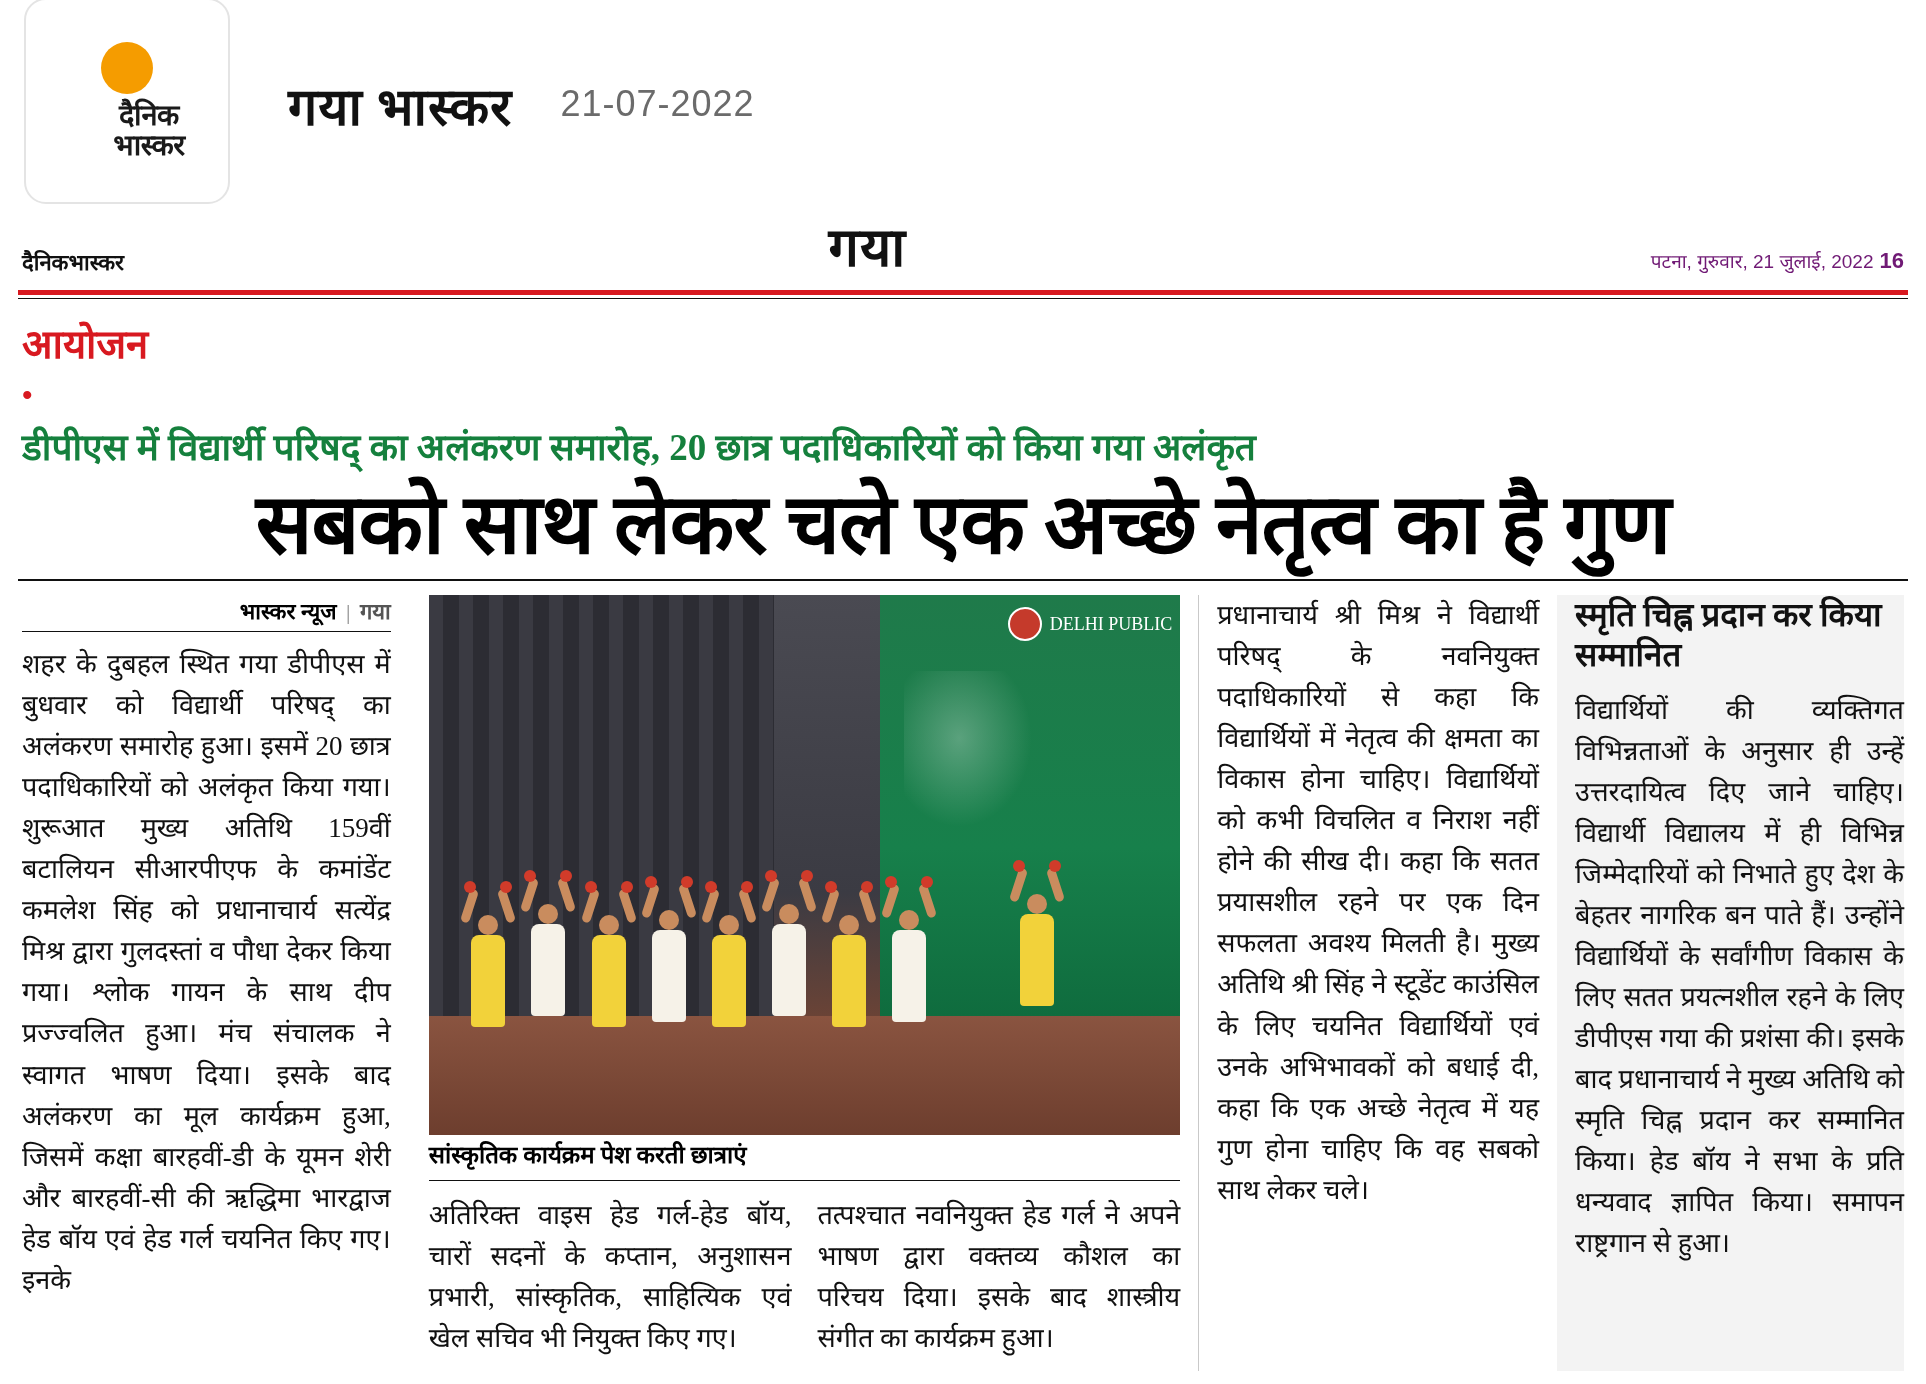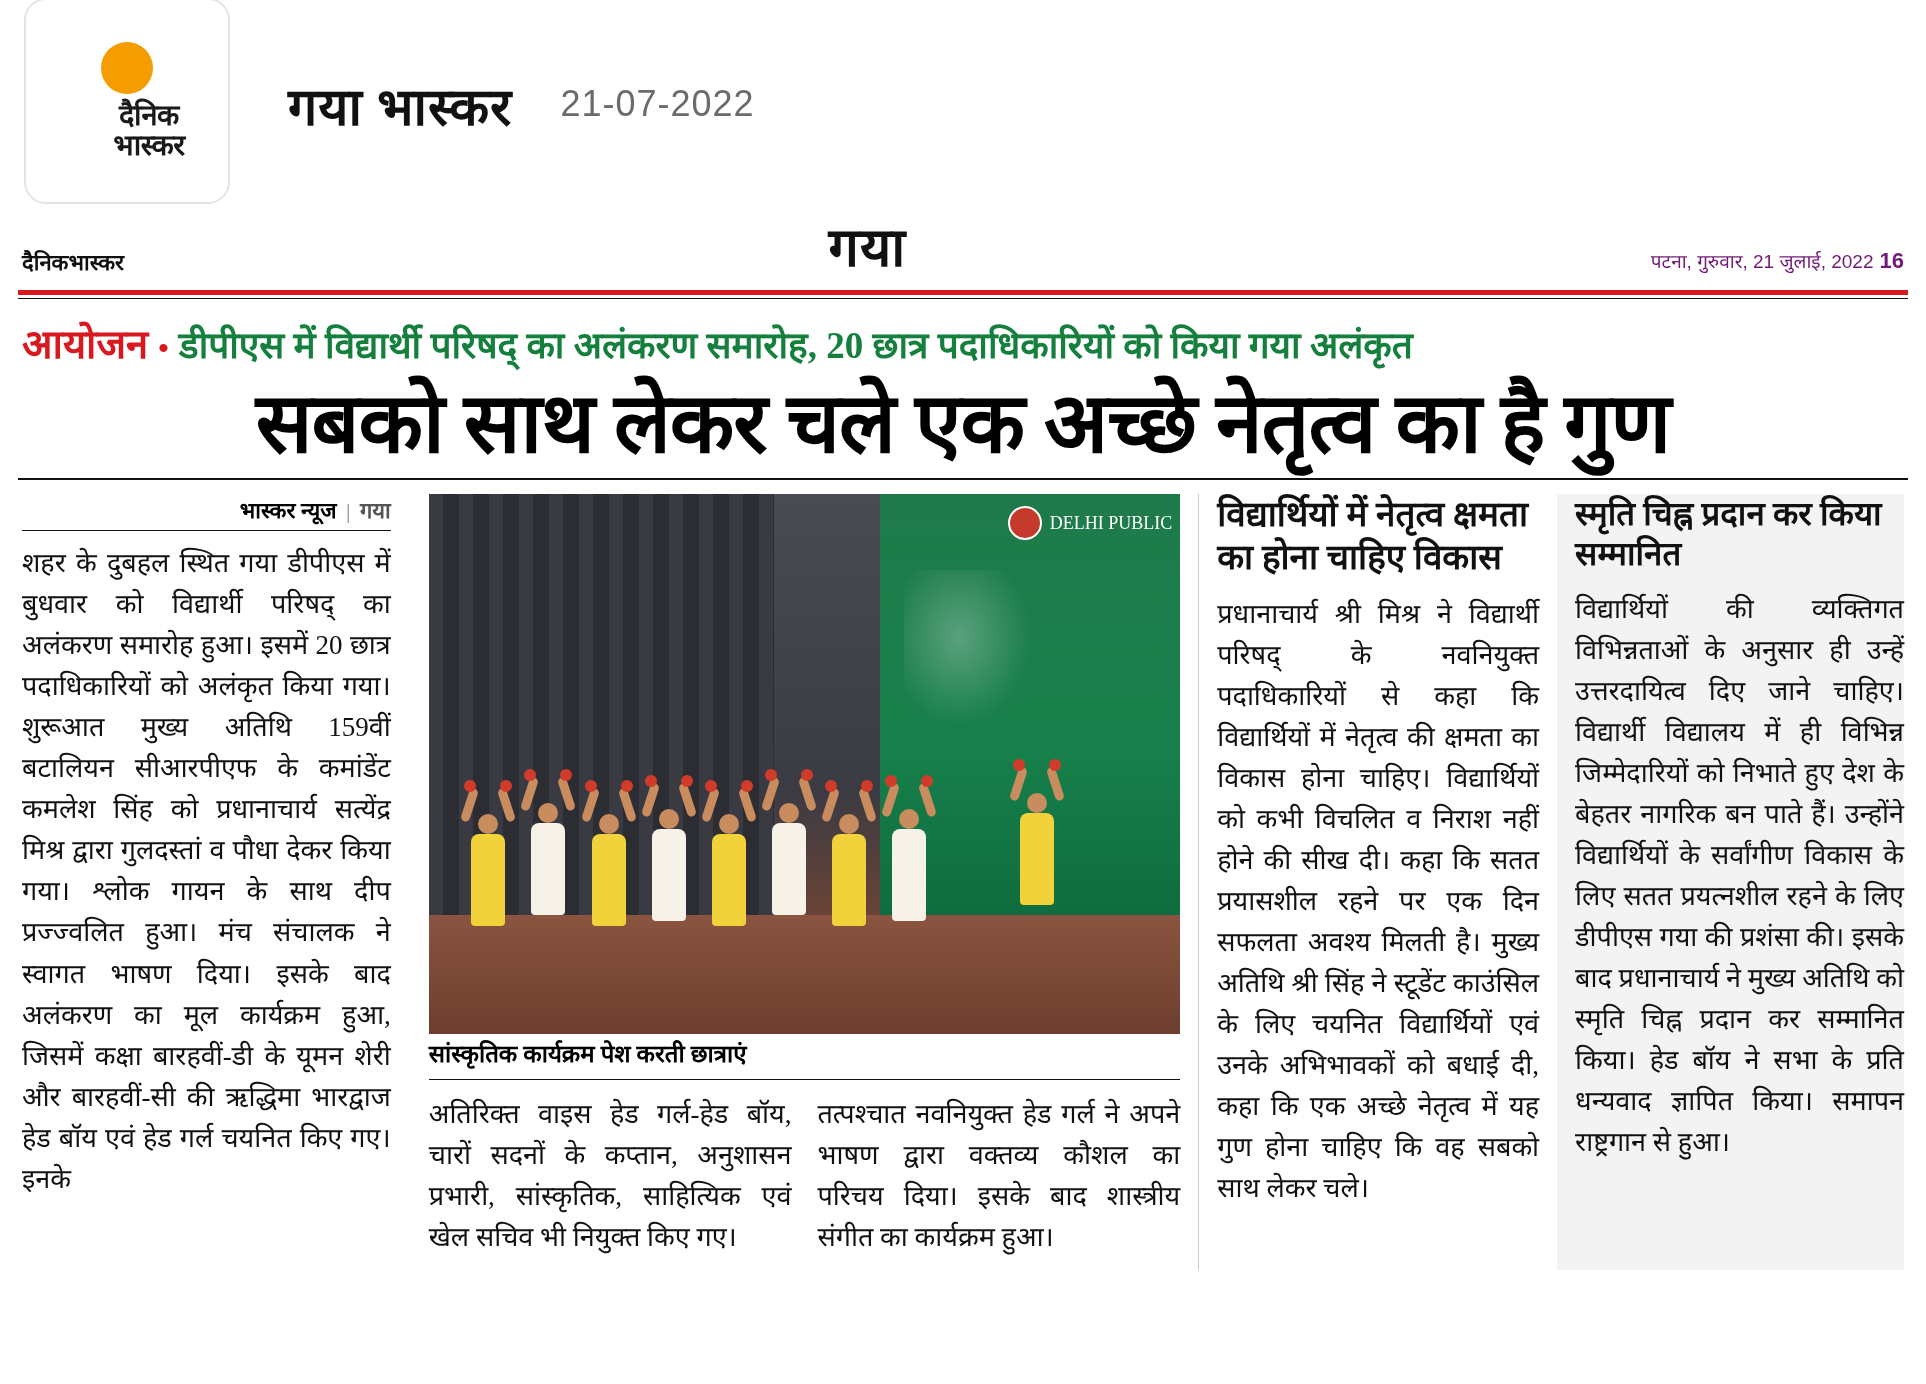--- a/index.html
+++ b/index.html
@@ -121,20 +121,21 @@
     margin-top: 3px;
   }
 
   
   .kicker {
     display: flex;
     align-items: baseline;
     gap: 10px;
     margin-top: 16px;
     padding: 0 4px;
+    flex-direction: column;
   }
   .kicker-tag {
     color: #d81920;
     font-family: "Liberation Serif", serif;
     font-weight: bold;
     font-size: 40px;
   }
   .kicker-bullet {
     color: #d81920;
     font-size: 30px;
@@ -439,21 +440,20 @@
         <div class="subcol">
           <p class="body">अतिरिक्त वाइस हेड गर्ल-हेड बॉय, चारों सदनों के कप्तान, अनुशासन प्रभारी, सांस्कृतिक, साहित्यिक एवं खेल सचिव भी नियुक्त किए गए।</p>
         </div>
         <div class="subcol">
           <p class="body">तत्पश्चात नवनियुक्त हेड गर्ल ने अपने भाषण द्वारा वक्तव्य कौशल का परिचय दिया। इसके बाद शास्त्रीय संगीत का कार्यक्रम हुआ।</p>
         </div>
       </div>
     </div>
 
     <div class="col col-3">
-      <h2 class="subhead">विद्यार्थियों में नेतृत्व क्षमता का होना चाहिए विकास</h2>
       <p class="body">प्रधानाचार्य श्री मिश्र ने विद्यार्थी परिषद् के नवनियुक्त पदाधिकारियों से कहा कि विद्यार्थियों में नेतृत्व की क्षमता का विकास होना चाहिए। विद्यार्थियों को कभी विचलित व निराश नहीं होने की सीख दी। कहा कि सतत प्रयासशील रहने पर एक दिन सफलता अवश्य मिलती है। मुख्य अतिथि श्री सिंह ने स्टूडेंट काउंसिल के लिए चयनित विद्यार्थियों एवं उनके अभिभावकों को बधाई दी, कहा कि एक अच्छे नेतृत्व में यह गुण होना चाहिए कि वह सबको साथ लेकर चले।</p>
     </div>
 
     <div class="col col-4">
       <h2 class="subhead">स्मृति चिह्न प्रदान कर किया सम्मानित</h2>
       <p class="body">विद्यार्थियों की व्यक्तिगत विभिन्नताओं के अनुसार ही उन्हें उत्तरदायित्व दिए जाने चाहिए। विद्यार्थी विद्यालय में ही विभिन्न जिम्मेदारियों को निभाते हुए देश के बेहतर नागरिक बन पाते हैं। उन्होंने विद्यार्थियों के सर्वांगीण विकास के लिए सतत प्रयत्नशील रहने के लिए डीपीएस गया की प्रशंसा की। इसके बाद प्रधानाचार्य ने मुख्य अतिथि को स्मृति चिह्न प्रदान कर सम्मानित किया। हेड बॉय ने सभा के प्रति धन्यवाद ज्ञापित किया। समापन राष्ट्रगान से हुआ।</p>
     </div>
 
   </div>
 </div>

